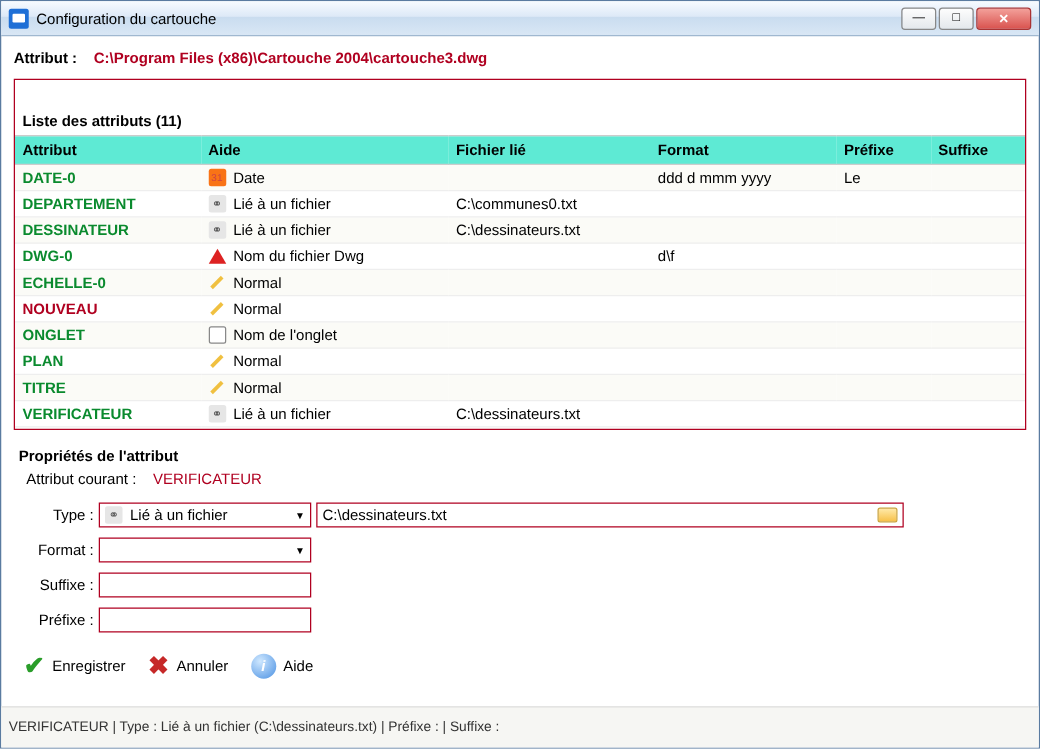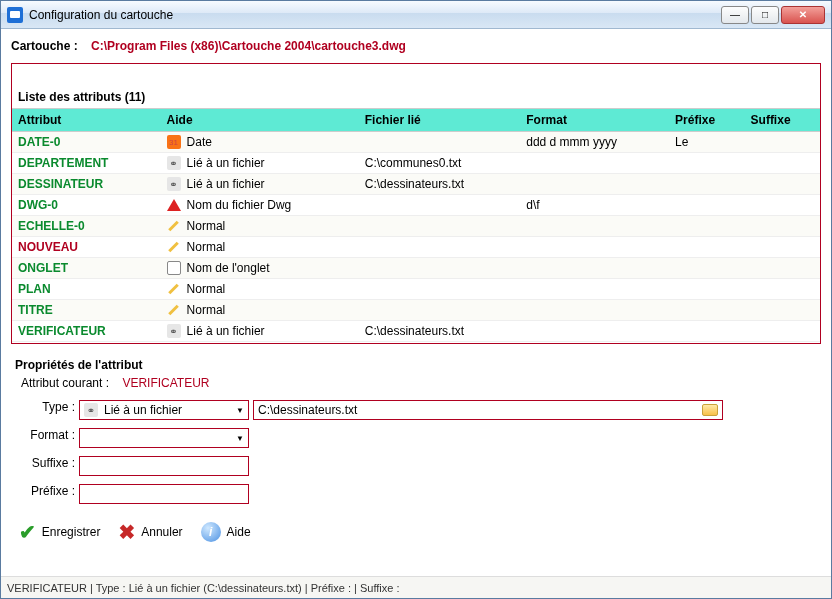--- a/index.html
+++ b/index.html
@@ -28,52 +28,52 @@
 .ico { width:14px; height:14px; display:inline-flex; align-items:center; justify-content:center; border-radius:2px; font-size:10px;}
 .ico-link { background:#e6e6e6; color:#555;}
 .ico-date { background:#86efac; border:7px solid #f97316; color:#c44; font-size:8px;}
 .ico-dwg { border-left:7px solid transparent; border-right:7px solid transparent; border-bottom:12px solid #d22; width:0;height:0;border-radius:0;}
 .ico-pencil { transform:rotate(45deg); width:3px; height:12px; background:linear-gradient(#f0c040,#f0c040);}
 .ico-tab { border:1px solid #888; background:#fff;}
 .section-head { font-weight:bold; margin:6px 0 4px 4px;}
 .sub-line { margin:0 0 10px 10px; font-weight:normal;}
 .sub-line .val { color:#b00020; }
 .form-rows { margin-left:10px; }
-.form-row { display:flex; height:24px; margin-bottom:4px; }
+.form-row { display:flex; align-items:center; height:24px; margin-bottom:4px; }
 .form-row label { width:58px; text-align:right; padding-right:4px; }
 .sel { border:1px solid #b00020; height:20px; min-width:170px; display:flex; align-items:center; padding:0 4px; background:#fff; justify-content:space-between;}
 .sel .drop { font-size:8px; color:#000; margin-left:6px;}
 .text-in { border:1px solid #b00020; height:20px; width:170px; padding:0 4px; background:#fff;}
 .file-in { border:1px solid #b00020; height:20px; flex:1; padding:0 4px; display:flex; align-items:center; justify-content:space-between; margin-left:4px; max-width:470px;}
 .folder-ico { width:16px; height:12px; background:linear-gradient(#ffe9a8,#f7c14a); border:1px solid #caa23a; border-radius:2px; position:relative; cursor:pointer;}
 .buttons-bar { display:flex; align-items:center; gap:14px; padding:6px 6px; border-top:0; }
 .btn { display:flex; align-items:center; gap:6px; cursor:pointer; padding:2px 2px;}
 .check-ico { color:#2a9d2a; font-size:20px; font-weight:bold;}
 .x-ico { color:#c62828; font-size:20px; font-weight:bold;}
 .info-ico { width:20px; height:20px; border-radius:50%; background:radial-gradient(circle at 35% 30%,#cfe8ff,#4a90e2); color:#fff; display:flex; align-items:center; justify-content:center; font-weight:bold; font-style:italic;}
-.statusbar { height:22px; background:#f6f6f3; border-top:1px solid #ddd; font-size:11px; display:flex; align-items:center; padding:5px 6px; color:#333;}
+.statusbar { height:22px; background:#f6f6f3; border-top:1px solid #ddd; font-size:11px; display:flex; align-items:center; padding:16px 6px; color:#333;}
 </style>
 </head>
 <body>
 
 <div class="window">
   <div class="titlebar">
     <span class="app-icon"></span>
     <span class="title-text">Configuration du cartouche</span>
     <div class="win-controls">
       <div class="win-btn">—</div>
       <div class="win-btn">□</div>
       <div class="win-btn close">✕</div>
     </div>
   </div>
 
   <div class="content">
 
     <div class="header-line">
-      <span>Cartouche :</span>
+      <span>Attribut :</span>
       <span>&nbsp;&nbsp;</span>
       <span class="path">C:\Program Files (x86)\Cartouche 2004\cartouche3.dwg</span>
     </div>
 
     <div class="panel">
       <div class="panel-title">Liste des attributs (11)</div>
       <table class="attrs">
         <thead>
             <tr>
           <th>Attribut</th>

